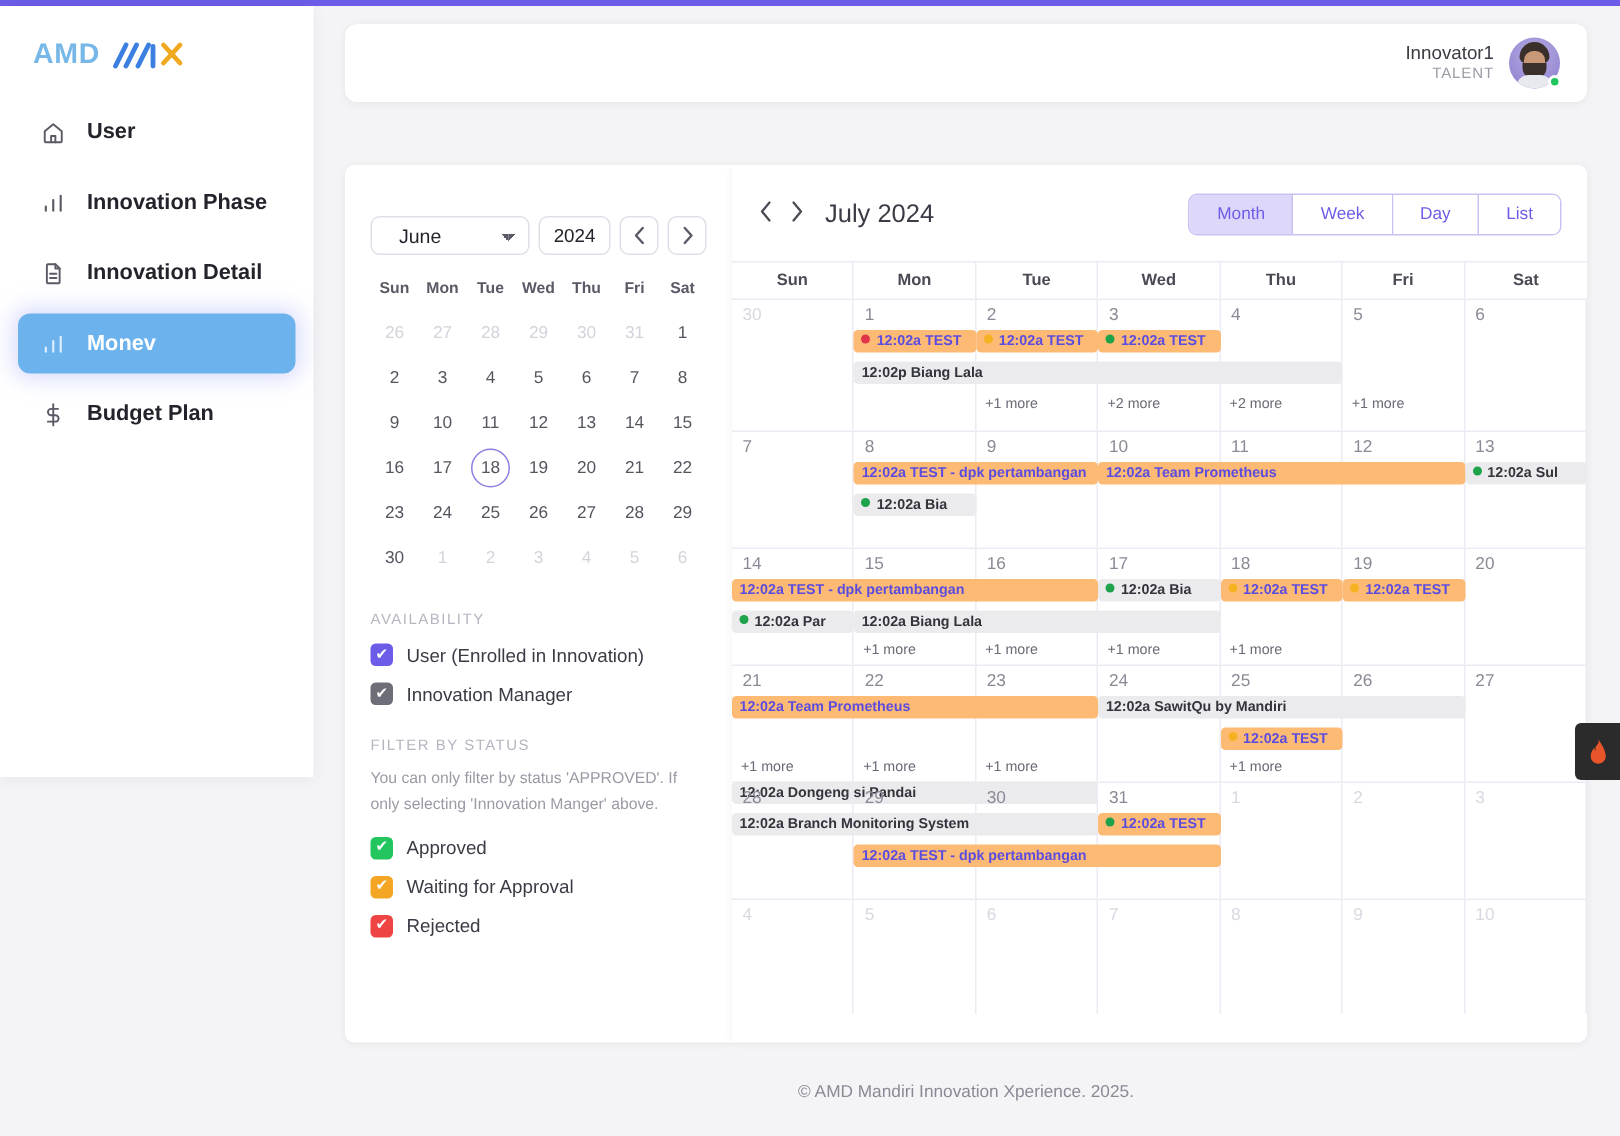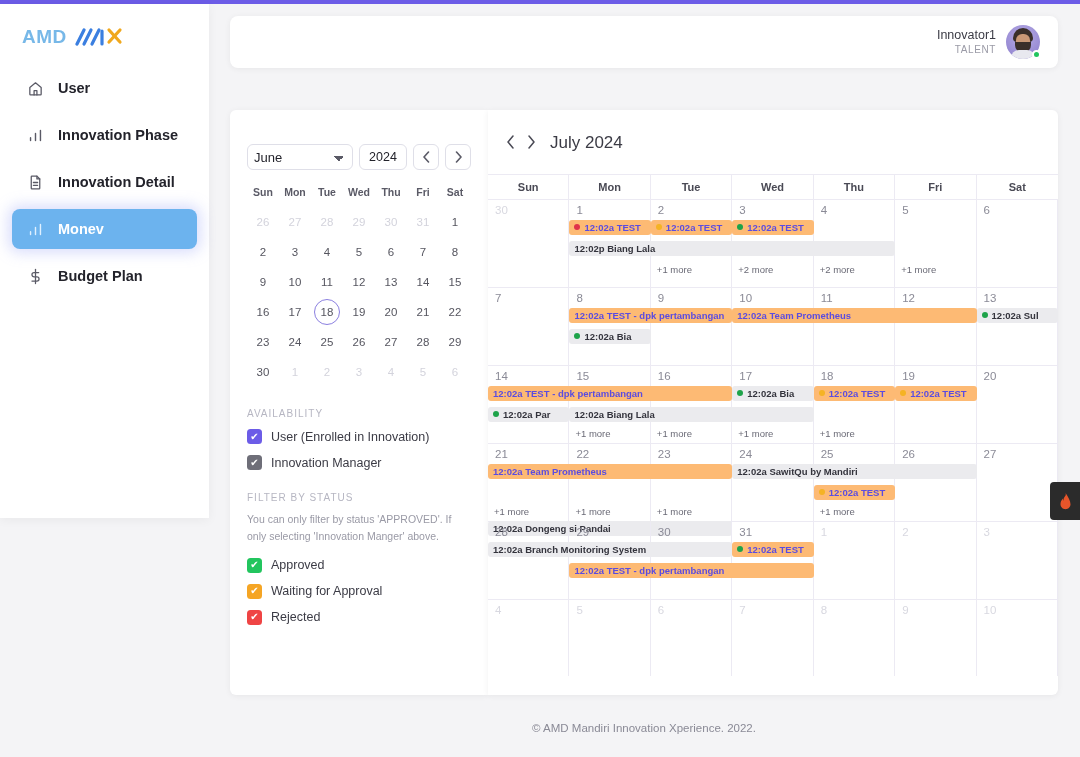--- a/index.html
+++ b/index.html
@@ -83,21 +83,21 @@
   .add-event-btn {
     display:block; width:100%; height:32px; border:none; border-radius:6px;
     background:#6c5ce7; color:#fff; font-size:12.5px; font-weight:bold;
     font-family:inherit; cursor:pointer; letter-spacing:.2px;
   }
   .mini-cal { margin-top: 18px; }
   .mini-cal-head { display:flex; align-items:center; gap:6px; }
   .month-select {
     flex:1 1 auto; height:26px; border:1px solid #dfdfe8; border-radius:6px;
     background:#fff; font-family:inherit; font-size:13px; color:#23232b;
-    padding:0 6px; cursor:pointer; -webkit-appearance:none; appearance:none;
+    padding:0 18px; cursor:pointer; -webkit-appearance:none; appearance:none;
     background-image: linear-gradient(45deg, transparent 50%, #5a5a66 50%), linear-gradient(135deg, #5a5a66 50%, transparent 50%);
     background-position: calc(100% - 13px) 11px, calc(100% - 8px) 11px;
     background-size: 5px 5px, 5px 5px;
     background-repeat: no-repeat;
   }
   .year-box {
     width:48px; height:26px; border:1px solid #dfdfe8; border-radius:6px;
     background:#fff; font-size:12.5px; color:#23232b; display:flex;
     align-items:center; justify-content:center; cursor:pointer;
   }
@@ -493,20 +493,26 @@
             <path d="M7 1 2 7l5 6"></path>
           </svg>
       </span>
       <span>
         <svg width="10" height="14" viewBox="0 0 10 14" fill="none" stroke="currentColor" stroke-width="1.5" stroke-linecap="round" stroke-linejoin="round">
             <path d="M3 1 8 7l-5 6"></path>
           </svg>
       </span>
     </div>
     <div class="cal-title">July 2024</div>
+    <div class="view-group" id="view-group">
+        <div class="view-btn active">Month</div>
+        <div class="view-btn">Week</div>
+        <div class="view-btn">Day</div>
+        <div class="view-btn">List</div>
+      </div>
   </div>
 
   <div class="dow-head" id="dow-head">
       <div>Sun</div>
       <div>Mon</div>
       <div>Tue</div>
       <div>Wed</div>
       <div>Thu</div>
       <div>Fri</div>
       <div>Sat</div>
@@ -690,19 +696,19 @@
           <div class="daynum muted">9</div>
         </div>
         <div class="cell">
           <div class="daynum muted">10</div>
         </div>
         <div class="ev-layer"></div>
       </div>
     </div>
 </section>
 
-<div class="footer">© AMD Mandiri Innovation Xperience. 2022.</div>
+<div class="footer">© AMD Mandiri Innovation Xperience. 2025.</div>
 
 <div class="fire-tab">
   <svg width="15" height="18" viewBox="0 0 24 28" aria-hidden="true">
     <path d="M12 1c2 5-3 6-3 10 0 2 1 3 1 3s-2-1-2-4c-3 3-4 6-4 9 0 4.5 3.8 8 8 8s8-3.5 8-8c0-6-4-12-8-18z" fill="#e8552a"></path>
   </svg>
 </div>
 
 </body></html>

